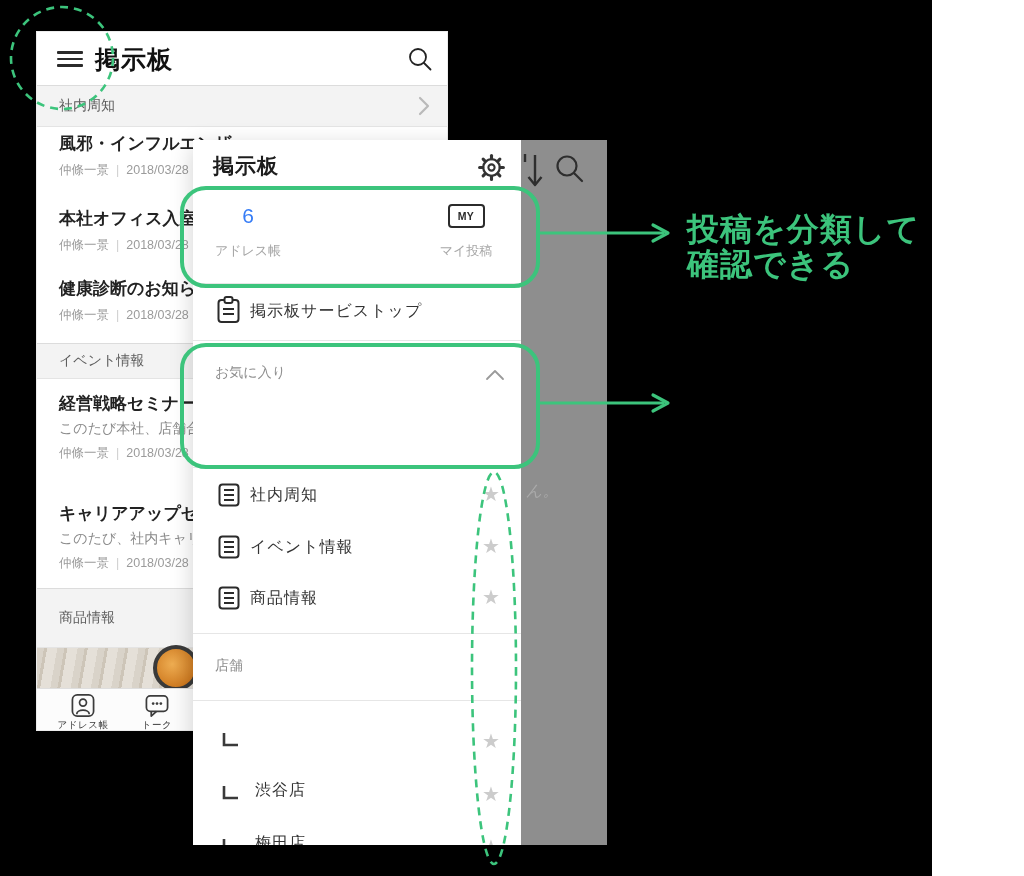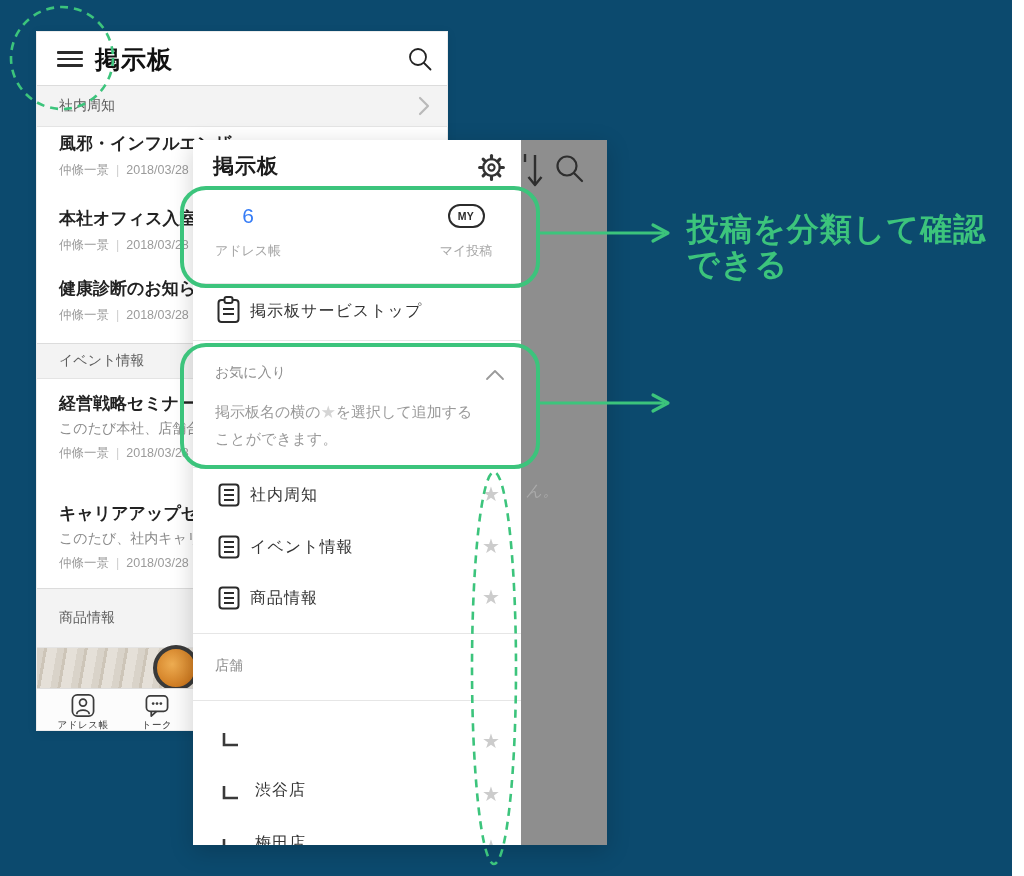--- a/index.html
+++ b/index.html
@@ -1,18 +1,18 @@
 <!DOCTYPE html>
 <html><head>
 <meta charset="utf-8">
 <style>
   * { margin:0; padding:0; box-sizing:border-box; }
   html,body { width:1024px; height:876px; background:#ffffff;
     font-family:"Liberation Sans", sans-serif; overflow:hidden; }
-  .page { position:relative; width:1012px; height:876px; background:#0c4a6e; }
+  .page { position:relative; width:932px; height:876px; background:#000000; }
 
   
   .app-card { position:absolute; left:36px; top:31px; width:412px; height:700px;
     background:#fff; border:1px solid #ececec; box-shadow:0 2px 10px rgba(0,0,0,.07); overflow:hidden; z-index:1; }
   .app-header { position:absolute; left:0; top:0; width:100%; height:53px; background:#fff; }
   .hamburger { position:absolute; left:20px; top:19px; width:26px; height:16px; }
   .hamburger span { display:block; height:2.6px; background:#2b2b2b; border-radius:1px; margin-bottom:4px; }
   .app-title { position:absolute; left:58px; top:11px; font-size:25px; font-weight:bold; color:#111; letter-spacing:1px; }
   .app-search { position:absolute; right:14px; top:14px; }
   .sec-row { position:absolute; left:0; width:100%; background:#f3f3f3;
@@ -46,21 +46,21 @@
   .band-sort { position:absolute; left:1px; top:11px; }
   .band-search { position:absolute; left:33px; top:13px; }
   .band-frag { position:absolute; left:5px; top:341px; font-size:16px; color:#aaaaaa; font-style:italic; }
   .d-title { position:absolute; left:20px; top:12px; font-size:21px; font-weight:bold; color:#1d1d1d; letter-spacing:1px; }
   .gear { position:absolute; left:283px; top:12px; }
   .hl { position:absolute; left:0; width:328px; height:1px; background:#e6e6e6; }
   .dtab { position:absolute; top:58px; width:100px; text-align:center; }
   .dtab-1 { left:5px; } .dtab-2 { left:114px; } .dtab-3 { left:223px; }
   .dtab .val { height:36px; display:flex; align-items:center; justify-content:center; }
   .dtab .num { font-size:21px; color:#377df6; }
-  .my-oval { display:inline-block; width:37px; height:24px; border:2px solid #2b2b2b; border-radius:12px;
+  .my-oval { display:inline-block; width:37px; height:24px; border:2px solid #2b2b2b; border-radius:4px;
     font-size:10.5px; font-weight:bold; color:#2b2b2b; line-height:20px; text-align:center; letter-spacing:.5px; }
   .dtab .lab { margin-top:8px; font-size:13px; color:#a6a6a6; }
   .svc-ic { position:absolute; left:23px; top:156px; }
   .svc-tx { position:absolute; left:57px; top:161px; font-size:16px; color:#333; letter-spacing:1px; }
   .fav-t { position:absolute; left:22px; top:224px; font-size:14px; color:#8e8e8e; }
   .fav-chev { position:absolute; left:292px; top:229px; }
   .fav-d { position:absolute; left:22px; top:258px; width:296px; font-size:15px; line-height:27px; color:#9a9a9a; }
   .fav-d .st { color:#d5d5d5; }
   .brow { position:absolute; left:0; width:328px; height:54px; }
   .brow .ic { position:absolute; left:25px; top:15px; }
@@ -232,21 +232,20 @@
     <div class="svc-tx">掲示板サービストップ</div>
 
     <div class="hl" style="top:200px;"></div>
 
     <div class="fav-t">お気に入り</div>
     <div class="fav-chev">
       <svg width="20" height="12" viewBox="0 0 20 12">
           <polyline points="2,10 10,2 18,10" fill="none" stroke="#9a9a9a" stroke-width="1.8" stroke-linecap="round" stroke-linejoin="round"></polyline>
         </svg>
     </div>
-    <div class="fav-d"><span>掲示板名の横の</span><span class="st">★</span><span>を選択して追加する</span><br><span>ことができます。</span></div>
 
     <div class="hl" style="top:327px;"></div>
 
     <div class="brow b1">
       <span class="ic">
           <svg width="22" height="24" viewBox="0 0 22 24">
             <rect x="1.5" y="1.5" width="19" height="21" rx="3" fill="none" stroke="#2b2b2b" stroke-width="2"></rect>
             <line x1="6" y1="7" x2="16" y2="7" stroke="#2b2b2b" stroke-width="2"></line>
             <line x1="6" y1="12" x2="16" y2="12" stroke="#2b2b2b" stroke-width="2"></line>
             <line x1="6" y1="17" x2="16" y2="17" stroke="#2b2b2b" stroke-width="2"></line>

